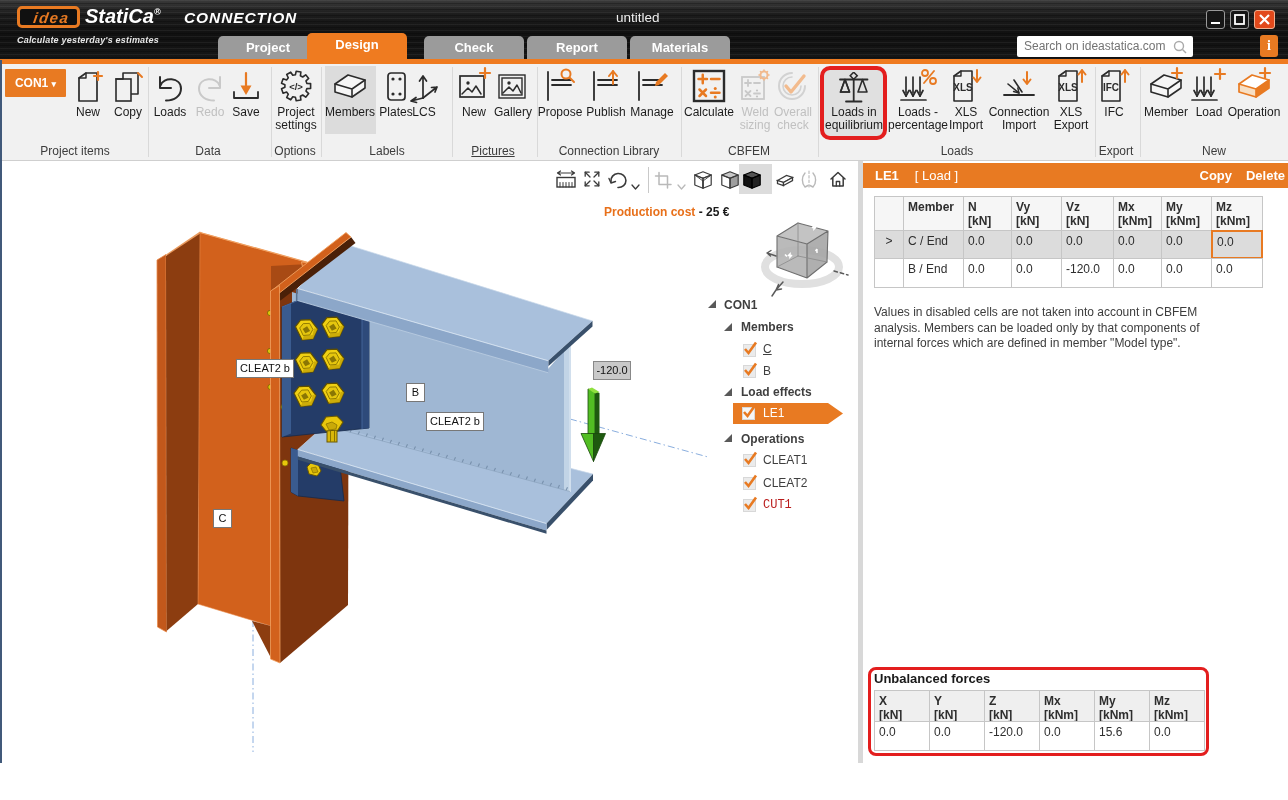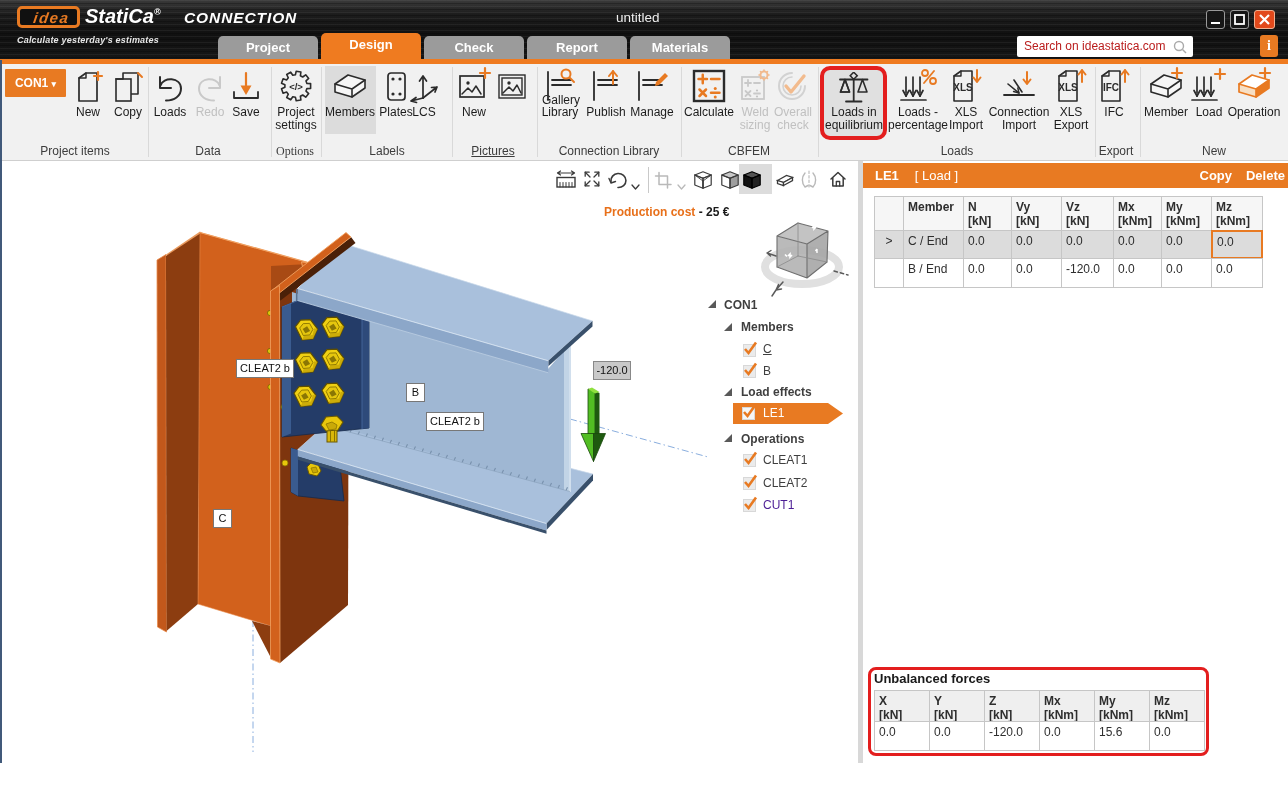--- a/index.html
+++ b/index.html
@@ -18,21 +18,21 @@
 #statica { position:absolute; left:85px; top:5px; font:italic bold 20px "Liberation Sans",sans-serif; color:#fff;text-align:center; }
 #statica sup { font-size:9px; }
 #tagline { position:absolute; left:17px; top:35px; font:italic bold 9px "Liberation Sans",sans-serif; color:#e8e8e8; letter-spacing:0.2px; }
 #conn { position:absolute; left:184px; top:9px; font:italic bold 15.5px "Liberation Sans",sans-serif; color:#fff; letter-spacing:0.9px; }
 #untitled { position:absolute; left:616px; top:10px; font:13.5px "Liberation Sans",sans-serif; color:#eee; }
 .winbtn { position:absolute; top:10px; width:19px; height:19px; border:1px solid #9a9a9a; border-radius:3px; background:#161616; color:#fff; text-align:center; }
 #btnclose { background:#e2491b; border-color:#f0b090; }
 
 .tab { position:absolute; top:36px; height:24px; width:100px; background:#9b9b9b; border-radius:5px 5px 0 0; color:#fff; font:bold 13px "Liberation Sans",sans-serif; text-align:center; line-height:24px; }
 #tabdesign { top:33px; height:27px; background:#ef7b20; }
-#searchbox { position:absolute; left:1017px; top:36px; width:176px; height:21px; background:#fff; border-radius:2px; color:#b91c1c; font:12px "Liberation Sans",sans-serif; line-height:21px; padding-left:7px; }
+#searchbox { position:absolute; left:1017px; top:36px; width:176px; height:21px; background:#fff; border-radius:2px; color:#737373; font:12px "Liberation Sans",sans-serif; line-height:21px; padding-left:7px; }
 #ibtn { position:absolute; left:1260px; top:35px; width:18px; height:22px; background:#e87a22; border-radius:3px; color:#fff; font:bold 14px "Liberation Serif",serif; text-align:center; line-height:22px; }
 
 #ribbon { position:absolute; left:0; top:64px; width:1288px; height:97px; background:#f1f1f1; border-bottom:1px solid #cfcfcf; }
 .rsep { position:absolute; top:3px; width:1px; height:90px; background:#d9d9d9; }
 .gcap { position:absolute; top:80px; font:12px "Liberation Sans",sans-serif; color:#3c3c3c; text-align:center; }
 .rbtn { position:absolute; top:2px; text-align:center; }
 .rbtn .ric { display:block; margin:0 auto; }
 .rlab { position:absolute; top:40px; width:100%; left:0; text-align:center; font:12px "Liberation Sans",sans-serif; color:#1c1c1c; line-height:13px; }
 .dis { color:#c0c0c0; }
 #con1btn { position:absolute; left:5px; top:5px; width:61px; height:28px; background:#e87a22; color:#fff; font:bold 12px "Liberation Sans",sans-serif; text-align:center; line-height:28px; border-radius:1px; }
@@ -77,21 +77,21 @@
     <div class="winbtn" style="left:1206px;"><svg width="17" height="17">
           <line x1="4" y1="12" x2="13" y2="12" stroke="#fff" stroke-width="2"></line>
         </svg></div>
     <div class="winbtn" style="left:1230px;"><svg width="17" height="17">
           <rect x="4" y="4" width="9" height="9" fill="none" stroke="#fff" stroke-width="1.8"></rect>
         </svg></div>
     <div class="winbtn" id="btnclose" style="left:1254px;width:21px;"><svg width="19" height="17">
           <path d="M5 4 L14 13 M14 4 L5 13" stroke="#fff" stroke-width="2.2"></path>
         </svg></div>
     <div class="tab" style="left:218px;">Project</div>
-    <div class="tab" id="tabdesign" style="left:321px;">Design</div>
+    <div class="tab" id="tabdesign" style="left:307px;">Design</div>
     <div class="tab" style="left:424px;">Check</div>
     <div class="tab" style="left:527px;">Report</div>
     <div class="tab" style="left:630px;">Materials</div>
     <div id="searchbox">Search on ideastatica.com
       <svg width="14" height="14" style="position:absolute;right:6px;top:4px;">
           <circle cx="6" cy="6" r="4.5" fill="none" stroke="#aaa" stroke-width="1.4"></circle>
           <line x1="9.5" y1="9.5" x2="13" y2="13" stroke="#aaa" stroke-width="1.4"></line>
         </svg>
     </div>
     <div id="ibtn">i</div>
@@ -208,32 +208,32 @@
       </div>
 <div class="rbtn" style="left:488px;width:50px;">
         <div style="margin-top:4px;">
           <svg class="ric" width="32" height="34" viewBox="0 0 32 34" style="">
             <rect x="2" y="5" width="26" height="23" fill="none" stroke="#2b2b2b" stroke-width="1.4"></rect>
             <rect x="5" y="8" width="20" height="17" fill="none" stroke="#2b2b2b" stroke-width="1.4"></rect>
             <circle cx="12" cy="13" r="1.7" fill="#2b2b2b"></circle>
             <path d="M6 23 L12 17 L16 21 L20 15 L24 23" fill="none" stroke="#2b2b2b" stroke-width="1.5" stroke-linecap="round" stroke-linejoin="round"></path>
           </svg>
         </div>
-        <div class="rlab" style="top:28px;margin-left:48px;">Gallery</div>
+        <div class="rlab" style="top:40px;">Gallery</div>
       </div>
 <div class="rbtn" style="left:530px;width:60px;">
         <div style="margin-top:4px;">
           <svg class="ric" width="34" height="34" viewBox="0 0 34 34" style="overflow:visible">
             <path d="M5 2 L5 30" fill="none" stroke="#2b2b2b" stroke-width="1.8" stroke-linecap="round" stroke-linejoin="round"></path>
             <path d="M9 10 L28 10 M9 15 L28 15" fill="none" stroke="#2b2b2b" stroke-width="1.8" stroke-linecap="round" stroke-linejoin="round"></path>
             <circle cx="23" cy="4" r="4.5" fill="none" stroke="#e87a22" stroke-width="2"></circle>
             <path d="M26.5 7.5 L31 12" fill="none" stroke="#e87a22" stroke-width="2" stroke-linecap="round" stroke-linejoin="round"></path>
           </svg>
         </div>
-        <div class="rlab" style="top:40px;">Library</div>
+        <div class="rlab" style="top:40px;">Propose</div>
       </div>
 <div class="rbtn" style="left:579px;width:54px;">
         <div style="margin-top:4px;">
           <svg class="ric" width="34" height="34" viewBox="0 0 34 34" style="overflow:visible">
             <path d="M5 2 L5 30" fill="none" stroke="#2b2b2b" stroke-width="1.8" stroke-linecap="round" stroke-linejoin="round"></path>
             <path d="M9 10 L28 10 M9 15 L28 15" fill="none" stroke="#2b2b2b" stroke-width="1.8" stroke-linecap="round" stroke-linejoin="round"></path>
             <path d="M24 14 L24 1 M24 1 L20 6 M24 1 L28 6" fill="none" stroke="#e87a22" stroke-width="2" stroke-linecap="round" stroke-linejoin="round"></path>
           </svg>
         </div>
         <div class="rlab" style="top:40px;">Publish</div>
@@ -421,21 +421,21 @@
 <div class="rsep" style="left:271px;"></div>
 <div class="rsep" style="left:321px;"></div>
 <div class="rsep" style="left:452px;"></div>
 <div class="rsep" style="left:537px;"></div>
 <div class="rsep" style="left:681px;"></div>
 <div class="rsep" style="left:818px;"></div>
 <div class="rsep" style="left:1095px;"></div>
 <div class="rsep" style="left:1140px;"></div>
 <div class="gcap" style="left:5px;width:140px;">Project items</div>
 <div class="gcap" style="left:138px;width:140px;">Data</div>
-<div class="gcap" style="left:225px;width:140px;font-family:Liberation Serif, serif;">Options</div>
+<div class="gcap" style="left:225px;width:140px;">Options</div>
 <div class="gcap" style="left:317px;width:140px;">Labels</div>
 <div class="gcap" style="left:423px;width:140px;text-decoration:underline;">Pictures</div>
 <div class="gcap" style="left:539px;width:140px;">Connection Library</div>
 <div class="gcap" style="left:679px;width:140px;">CBFEM</div>
 <div class="gcap" style="left:887px;width:140px;">Loads</div>
 <div class="gcap" style="left:1046px;width:140px;">Export</div>
 <div class="gcap" style="left:1144px;width:140px;">New</div>
 
     <div id="lieqred"></div>
   </div>
@@ -703,21 +703,21 @@
 <div class="titem" style="left:761px;top:292px;color:#3f3f3f;font-size:12px;">CLEAT1</div>
 <div class="cbx" style="left:741px;top:316px;background:#ebebeb;"></div>
 <svg class="abs" width="16" height="15" style="left:740px;top:312px;overflow:visible">
         <path d="M3 9 L6.5 13 L14 2.5" fill="none" stroke="#e87a22" stroke-width="2.6"></path>
       </svg>
 <div class="titem" style="left:761px;top:315px;color:#3f3f3f;font-size:12px;">CLEAT2</div>
 <div class="cbx" style="left:741px;top:338px;background:#ebebeb;"></div>
 <svg class="abs" width="16" height="15" style="left:740px;top:334px;overflow:visible">
         <path d="M3 9 L6.5 13 L14 2.5" fill="none" stroke="#e87a22" stroke-width="2.6"></path>
       </svg>
-<div class="titem" style="left:761px;top:337px;color:#4c1d95;font-size:12px;">CUT1</div>
+<div class="titem" style="left:761px;top:337px;color:#b91c1c;font-size:12px;font-family:Liberation Mono, monospace;">CUT1</div>
 </div>
   <div id="vdivider"></div>
   <div class="abs" style="left:0;top:60px;width:2px;height:703px;background:#41597a;"></div>
 
   <div id="rightpanel">
     <div id="lehead"><span style="margin-left:12px;">LE1</span><span style="font-weight:normal;margin-left:16px;">[ Load ]</span>
       <span style="position:absolute;right:56px;">Copy</span><span style="position:absolute;right:3px;">Delete</span>
     </div>
     <div style="position:absolute;left:11px;top:35px;width:30px;height:35px;border:1px solid #c6c6c6;background:#f6f6f6;font:bold 12px 'Liberation Sans',sans-serif;color:#2e2e2e;padding:3px 0 0 4px;"></div>
 <div style="position:absolute;left:40px;top:35px;width:61px;height:35px;border:1px solid #c6c6c6;background:#f6f6f6;font:bold 12px 'Liberation Sans',sans-serif;color:#2e2e2e;padding:3px 0 0 4px;">Member</div>
@@ -736,20 +736,21 @@
 <div style="position:absolute;left:298px;top:69px;width:51px;height:29px;border:1px solid #c6c6c6;background:#dcdcdc;font:12px 'Liberation Sans',sans-serif;color:#2e2e2e;padding:3px 0 0 4px;">0.0</div>
 <div style="position:absolute;left:348px;top:69px;width:52px;height:29px;border:1px solid #c6c6c6;background:#dcdcdc;border:2px solid #e87a22;font:12px 'Liberation Sans',sans-serif;color:#2e2e2e;padding:3px 0 0 4px;">0.0</div>
 <div style="position:absolute;left:11px;top:97px;width:30px;height:30px;border:1px solid #c6c6c6;background:#fff;font:12px 'Liberation Sans',sans-serif;color:#2e2e2e;padding:3px 0 0 4px;text-align:center;padding-left:0;"></div>
 <div style="position:absolute;left:40px;top:97px;width:80px;height:30px;border:1px solid #c6c6c6;background:#fff;font:12px 'Liberation Sans',sans-serif;color:#2e2e2e;padding:3px 0 0 4px;">B / End</div>
 <div style="position:absolute;left:100px;top:97px;width:49px;height:30px;border:1px solid #c6c6c6;background:#fff;font:12px 'Liberation Sans',sans-serif;color:#2e2e2e;padding:3px 0 0 4px;">0.0</div>
 <div style="position:absolute;left:148px;top:97px;width:51px;height:30px;border:1px solid #c6c6c6;background:#fff;font:12px 'Liberation Sans',sans-serif;color:#2e2e2e;padding:3px 0 0 4px;">0.0</div>
 <div style="position:absolute;left:198px;top:97px;width:53px;height:30px;border:1px solid #c6c6c6;background:#fff;font:12px 'Liberation Sans',sans-serif;color:#2e2e2e;padding:3px 0 0 4px;">-120.0</div>
 <div style="position:absolute;left:250px;top:97px;width:49px;height:30px;border:1px solid #c6c6c6;background:#fff;font:12px 'Liberation Sans',sans-serif;color:#2e2e2e;padding:3px 0 0 4px;">0.0</div>
 <div style="position:absolute;left:298px;top:97px;width:51px;height:30px;border:1px solid #c6c6c6;background:#fff;font:12px 'Liberation Sans',sans-serif;color:#2e2e2e;padding:3px 0 0 4px;">0.0</div>
 <div style="position:absolute;left:348px;top:97px;width:52px;height:30px;border:1px solid #c6c6c6;background:#fff;font:12px 'Liberation Sans',sans-serif;color:#2e2e2e;padding:3px 0 0 4px;">0.0</div>
+<div id="para">Values in disabled cells are not taken into account in CBFEM analysis. Members can be loaded only by that components of internal forces which are defined in member "Model type".</div>
 <div id="unbal"></div>
 <div id="unbtitle">Unbalanced forces</div>
 <div style="position:absolute;left:11px;top:529px;width:56px;height:32px;border:1px solid #c6c6c6;background:#efefef;font:bold 12px 'Liberation Sans',sans-serif;color:#2e2e2e;padding:3px 0 0 4px;">X<br>[kN]</div>
 <div style="position:absolute;left:66px;top:529px;width:56px;height:32px;border:1px solid #c6c6c6;background:#efefef;font:bold 12px 'Liberation Sans',sans-serif;color:#2e2e2e;padding:3px 0 0 4px;">Y<br>[kN]</div>
 <div style="position:absolute;left:121px;top:529px;width:56px;height:32px;border:1px solid #c6c6c6;background:#efefef;font:bold 12px 'Liberation Sans',sans-serif;color:#2e2e2e;padding:3px 0 0 4px;">Z<br>[kN]</div>
 <div style="position:absolute;left:176px;top:529px;width:56px;height:32px;border:1px solid #c6c6c6;background:#efefef;font:bold 12px 'Liberation Sans',sans-serif;color:#2e2e2e;padding:3px 0 0 4px;">Mx<br>[kNm]</div>
 <div style="position:absolute;left:231px;top:529px;width:56px;height:32px;border:1px solid #c6c6c6;background:#efefef;font:bold 12px 'Liberation Sans',sans-serif;color:#2e2e2e;padding:3px 0 0 4px;">My<br>[kNm]</div>
 <div style="position:absolute;left:286px;top:529px;width:56px;height:32px;border:1px solid #c6c6c6;background:#efefef;font:bold 12px 'Liberation Sans',sans-serif;color:#2e2e2e;padding:3px 0 0 4px;">Mz<br>[kNm]</div>
 <div style="position:absolute;left:11px;top:560px;width:56px;height:30px;border:1px solid #c6c6c6;background:#fff;font:12px 'Liberation Sans',sans-serif;color:#2e2e2e;padding:3px 0 0 4px;">0.0</div>
 <div style="position:absolute;left:66px;top:560px;width:56px;height:30px;border:1px solid #c6c6c6;background:#fff;font:12px 'Liberation Sans',sans-serif;color:#2e2e2e;padding:3px 0 0 4px;">0.0</div>

